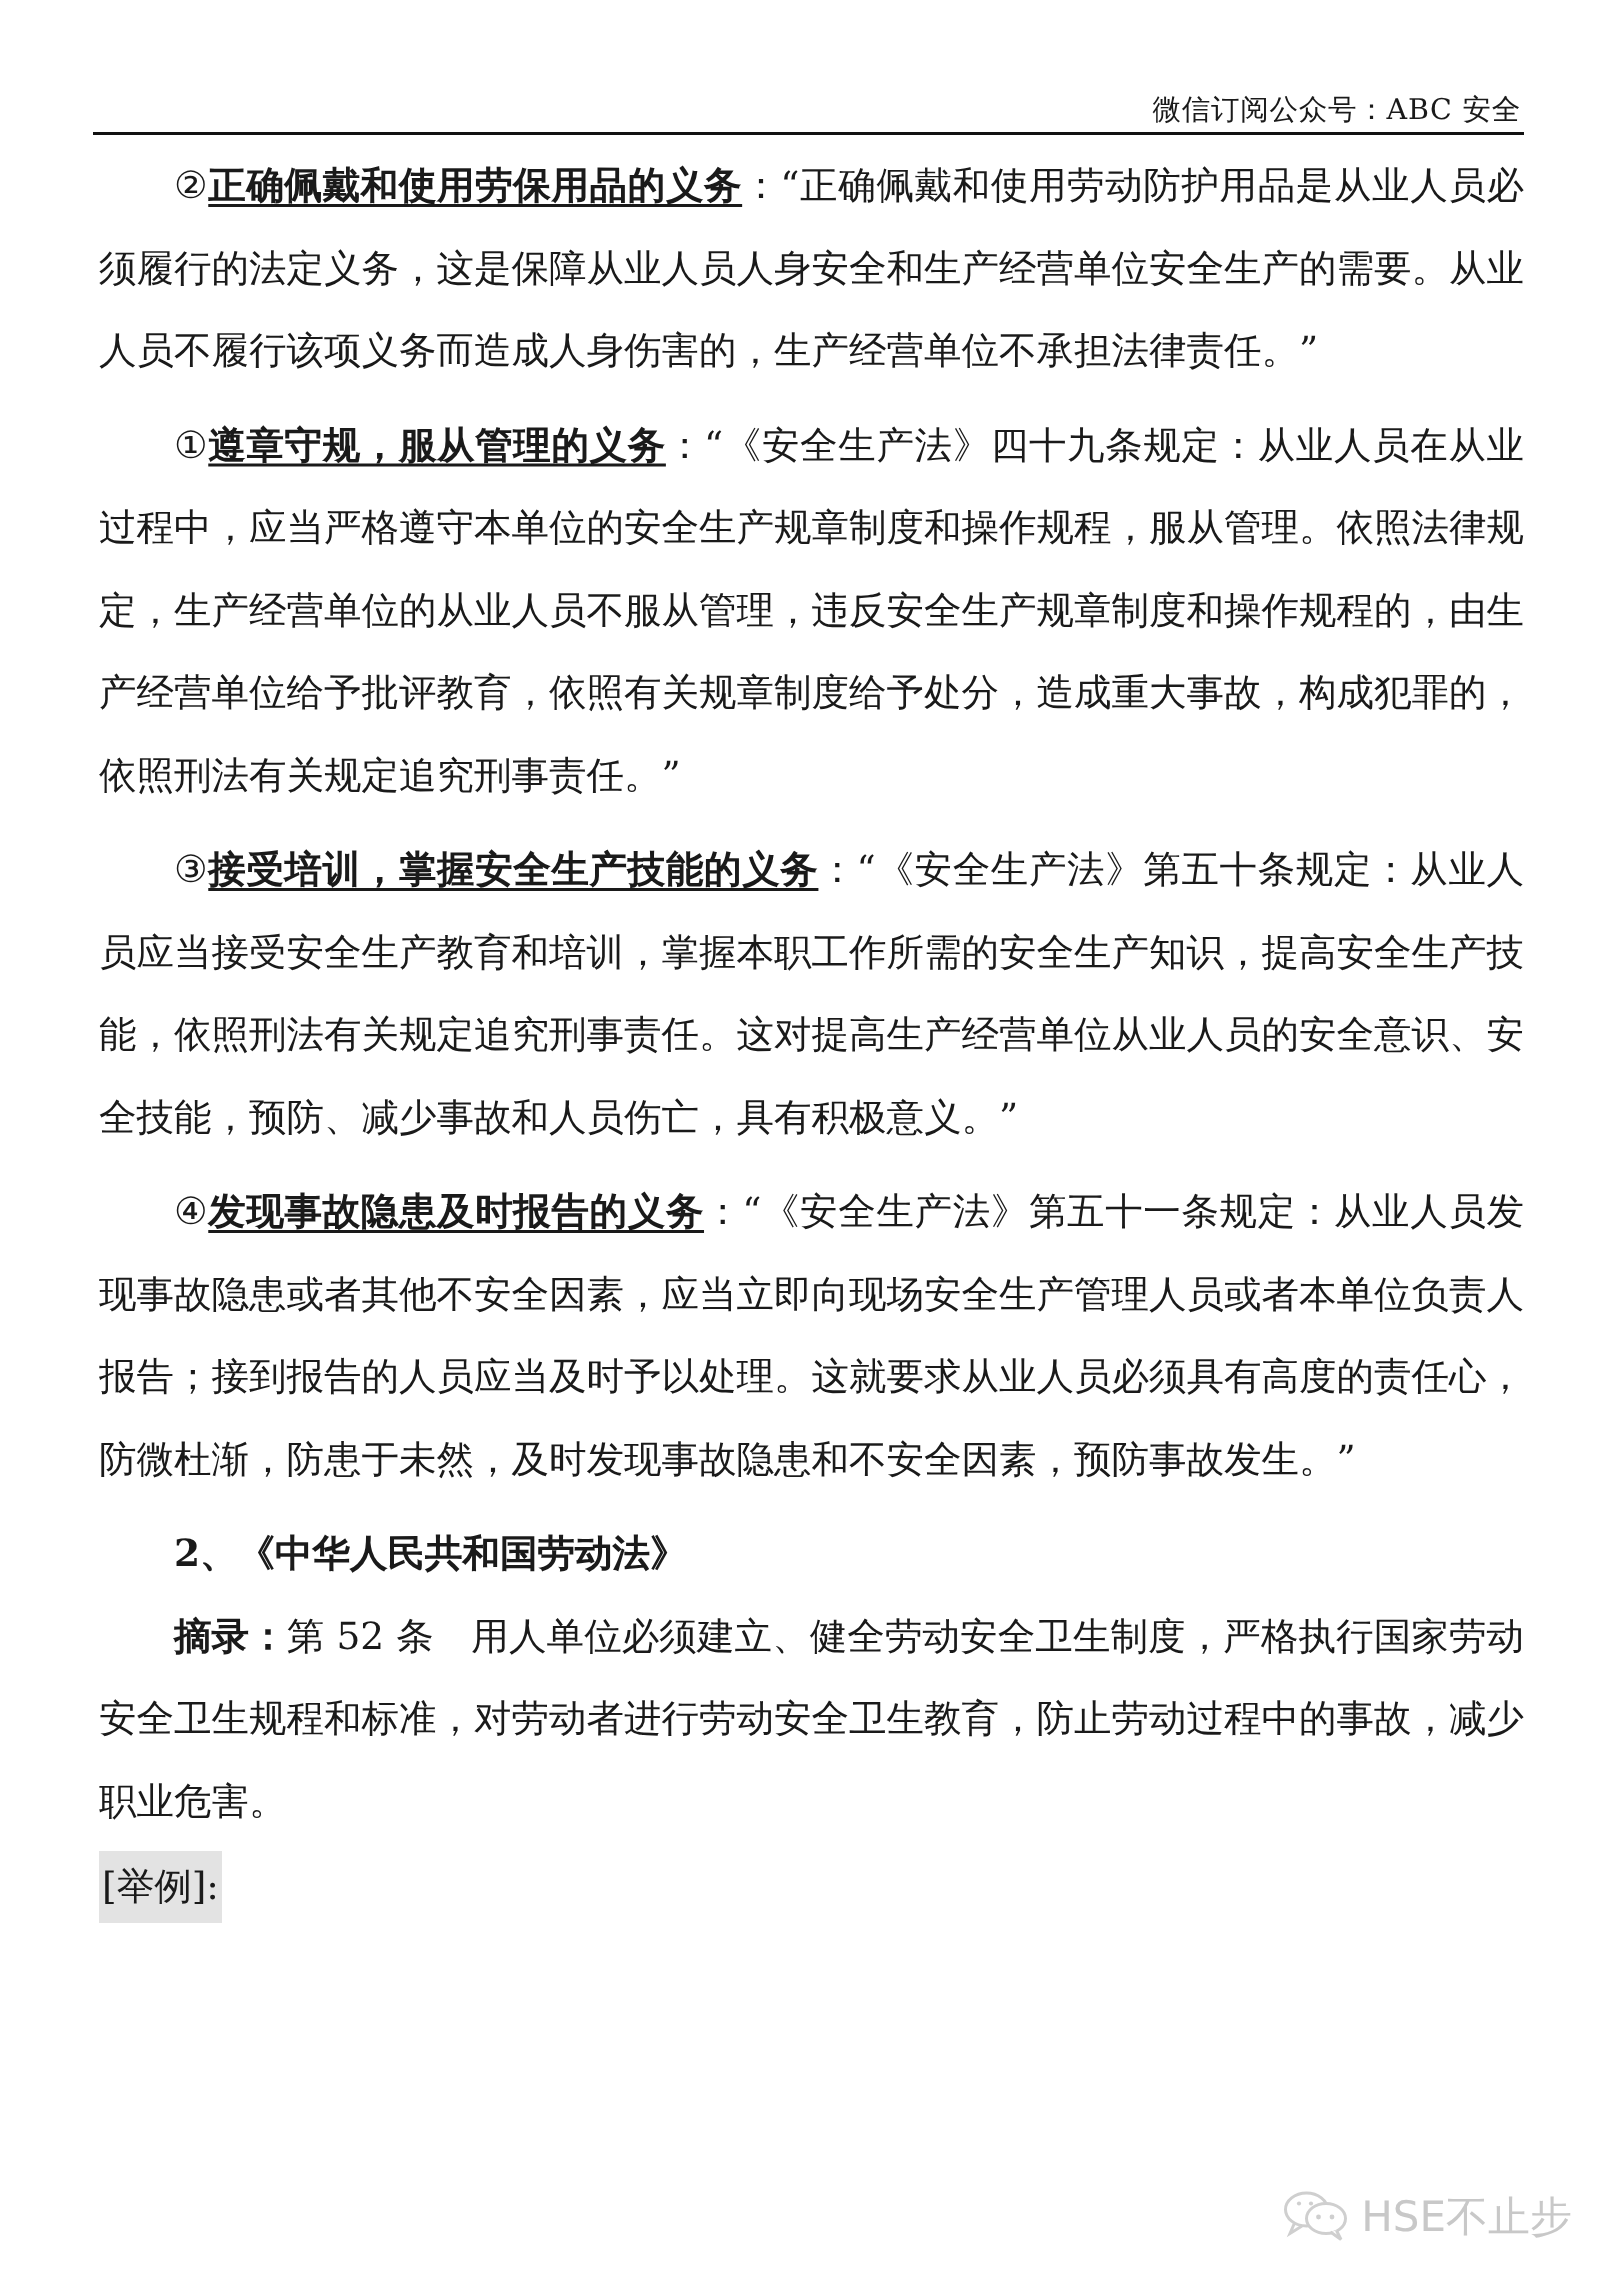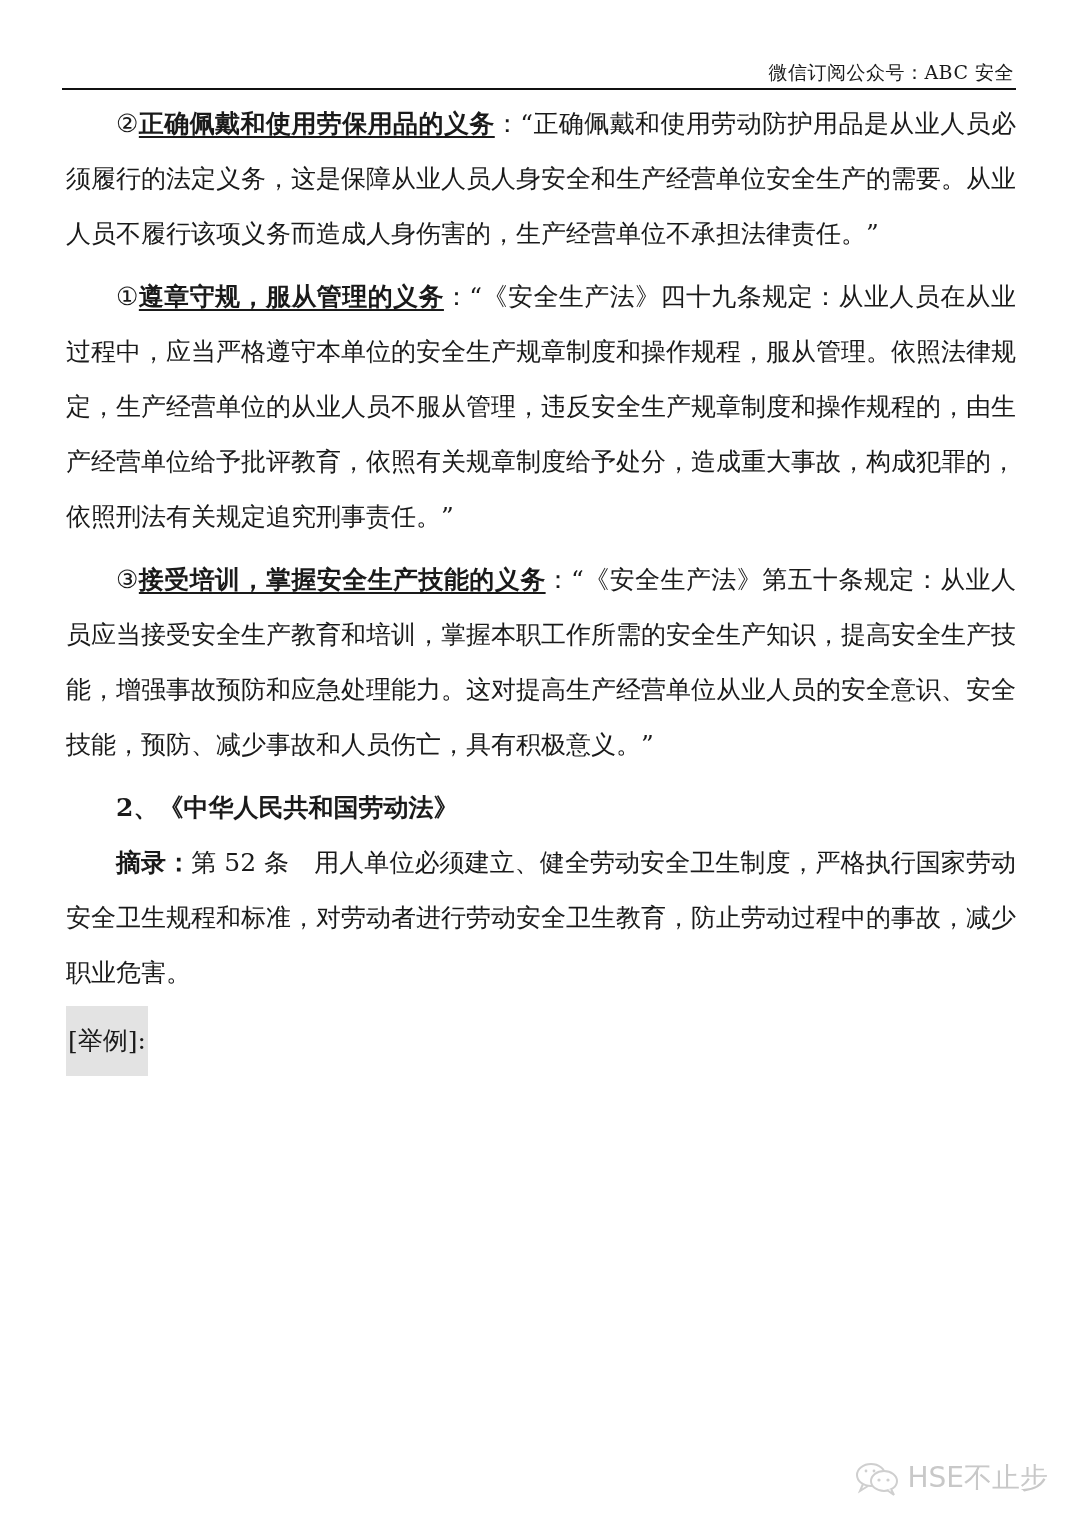--- a/index.html
+++ b/index.html
@@ -57,29 +57,29 @@
       font-weight: bold;
       line-height: 55px;
       margin: 8px 0 0 0;
       text-indent: 50px;
     }
     .example-tag {
       display: inline-block;
       font-size: 25px;
       line-height: 40px;
       background: #e3e3e3;
-      padding: 15px 2px;
+      padding: 4px 2px;
       margin-top: 6px;
     }
     .watermark {
       position: absolute;
       right: 32px;
       bottom: 30px;
       display: flex;
-      align-items: flex-end;
+      align-items: flex-start;
       gap: 6px;
       color: #c8c8c8;
       font-family: "DejaVu Sans", "Liberation Sans", sans-serif;
       font-size: 28px;
     }
     .watermark svg { display: block; }
   </style>
 </head>
 <body>
 
@@ -91,23 +91,26 @@
 
   <p class="para">
     <span>②</span><span class="lead">正确佩戴和使用劳保用品的义务</span><span>：</span><span>“正确佩戴和使用劳动防护用品是从业人员必须履行的法定义务，这是保障从业人员人身安全和生产经营单位安全生产的需要。从业人员不履行该项义务而造成人身伤害的，生产经营单位不承担法律责任。”</span>
   </p>
 
   <p class="para">
     <span>①</span><span class="lead">遵章守规，服从管理的义务</span><span>：</span><span>“《安全生产法》四十九条规定：从业人员在从业过程中，应当严格遵守本单位的安全生产规章制度和操作规程，服从管理。依照法律规定，生产经营单位的从业人员不服从管理，违反安全生产规章制度和操作规程的，由生产经营单位给予批评教育，依照有关规章制度给予处分，造成重大事故，构成犯罪的，依照刑法有关规定追究刑事责任。”</span>
   </p>
 
   <p class="para">
-    <span>③</span><span class="lead">接受培训，掌握安全生产技能的义务</span><span>：</span><span>“《安全生产法》第五十条规定：从业人员应当接受安全生产教育和培训，掌握本职工作所需的安全生产知识，提高安全生产技能，增强事故预防和应急处理能力。这对提高生产经营单位从业人员的安全意识、安全技能，预防、减少事故和人员伤亡，具有积极意义。”</span>
+    <span>③</span><span class="lead">接受培训，掌握安全生产技能的义务</span><span>：</span><span>“《安全生产法》第五十条规定：从业人员应当接受安全生产教育和培训，掌握本职工作所需的安全生产知识，提高安全生产技能，依照刑法有关规定追究刑事责任。这对提高生产经营单位从业人员的安全意识、安全技能，预防、减少事故和人员伤亡，具有积极意义。”</span>
   </p>
 
+  <p class="para">
+    <span>④</span><span class="lead">发现事故隐患及时报告的义务</span><span>：</span><span>“《安全生产法》第五十一条规定：从业人员发现事故隐患或者其他不安全因素，应当立即向现场安全生产管理人员或者本单位负责人报告；接到报告的人员应当及时予以处理。这就要求从业人员必须具有高度的责任心，防微杜渐，防患于未然，及时发现事故隐患和不安全因素，预防事故发生。”</span>
+  </p>
 
   <p class="section-heading">2、《中华人民共和国劳动法》</p>
 
   <p class="para">
     <span class="bold">摘录：</span><span>第 52 条　用人单位必须建立、健全劳动安全卫生制度，严格执行国家劳动安全卫生规程和标准，对劳动者进行劳动安全卫生教育，防止劳动过程中的事故，减少职业危害。</span>
   </p>
 
 
   <div>
     <span class="example-tag">[举例]:</span>

